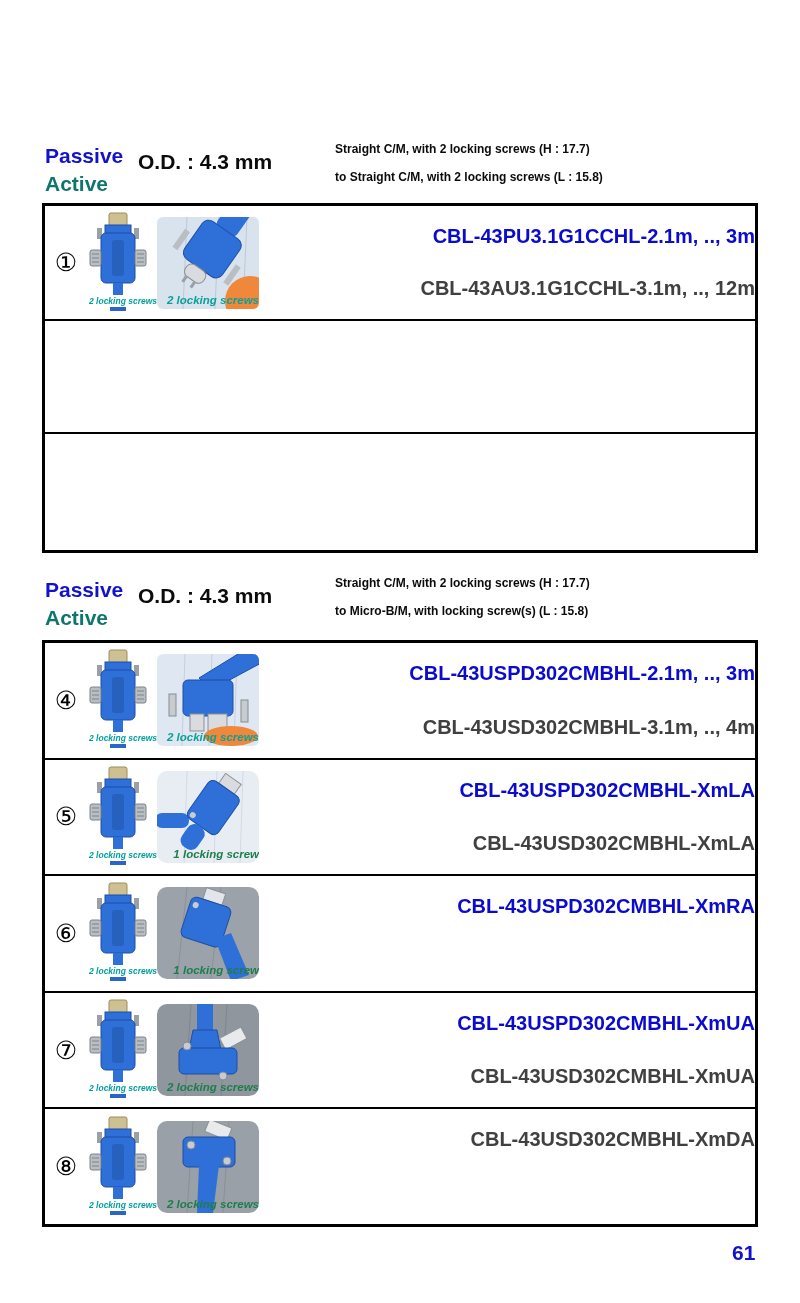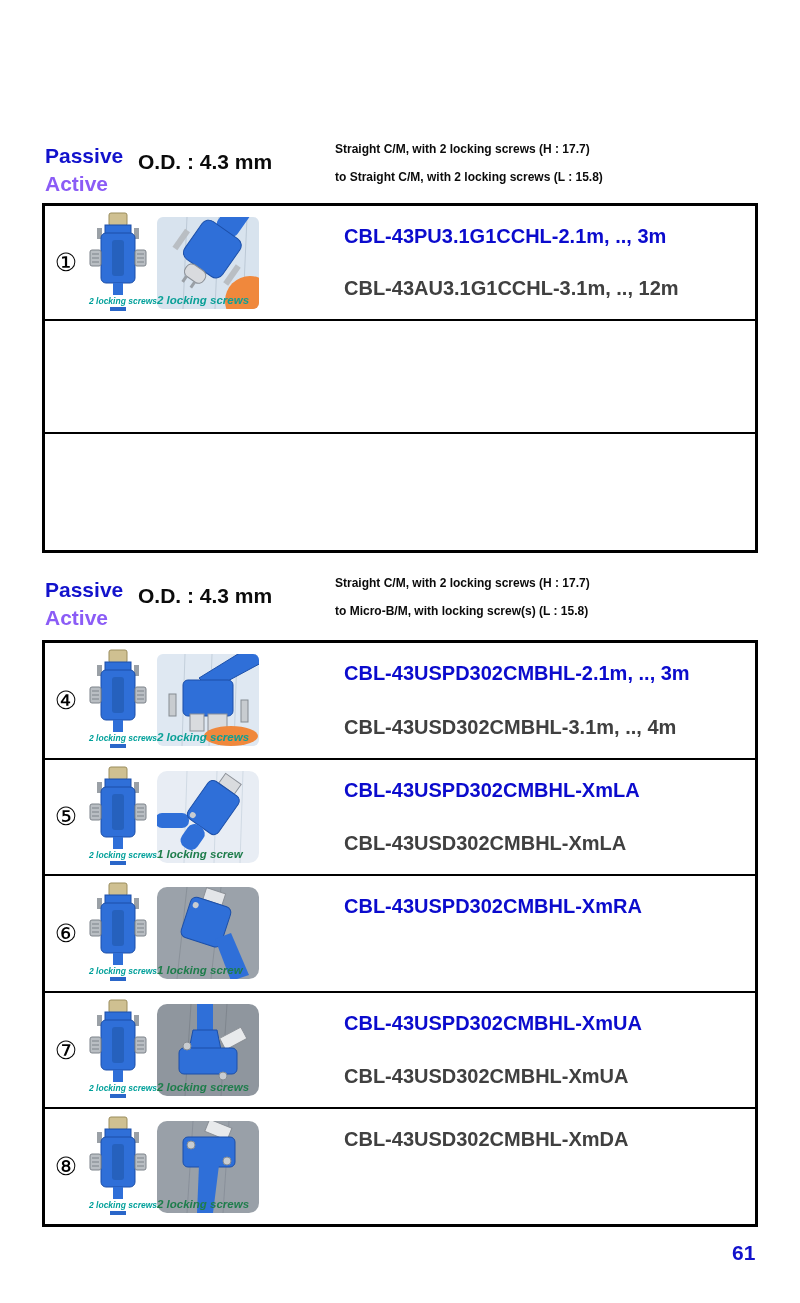--- a/index.html
+++ b/index.html
@@ -4,36 +4,36 @@
 <style>
   html,body{margin:0;padding:0;}
   body{
     width:800px;height:1303px;position:relative;background:#ffffff;
     font-family:"Liberation Sans", sans-serif;font-weight:bold;color:#111;
     overflow:hidden;
   }
   
   .sec-header{position:absolute;left:45px;width:713px;height:72px;}
   .lbl-passive{position:absolute;left:0;top:16px;font-size:21px;color:#1212cc;}
-  .lbl-active{position:absolute;left:0;top:44px;font-size:21px;color:#8b5cf6;}
+  .lbl-active{position:absolute;left:0;top:44px;font-size:21px;color:#0f766e;}
   .lbl-od{position:absolute;left:86px;top:22px;font-size:21px;color:#0b0b0b;margin-left:7px;}
   .hdr-desc{position:absolute;left:290px;top:7px;font-size:12px;line-height:28px;color:#0b0b0b;white-space:nowrap;}
   
   .ptable{position:absolute;left:42px;width:716px;border:3px solid #000;box-sizing:border-box;display:flex;flex-direction:column;background:#fff;}
   .prow{display:flex;align-items:center;box-sizing:border-box;position:relative;}
   .prow.hasline{border-bottom:2px solid #000;}
   .cell-num{width:42px;text-align:center;font-size:25px;font-weight:normal;color:#000;flex:0 0 auto;}
   .img-left{width:58px;height:104px;position:relative;flex:0 0 auto;margin-left:2px;}
   .img-right{width:102px;height:92px;position:relative;flex:0 0 auto;margin-left:10px;border-radius:6px;overflow:hidden;}
-  .cap{position:absolute;left:0;right:0;text-align:left;font-style:italic;font-weight:bold;white-space:nowrap;}
+  .cap{position:absolute;left:0;right:0;text-align:right;font-style:italic;font-weight:bold;white-space:nowrap;}
   .capL{bottom:9px;font-size:8.5px;color:#00a09a;}
   .capR{bottom:3px;font-size:11.5px;}
   .cap-teal{color:#0ba097;}
   .cap-green{color:#1e7d4b;}
-  .cell-text{flex:1;height:100%;box-sizing:border-box;display:flex;flex-direction:column;justify-content:space-between;padding:19px 0 19px 85px;}
+  .cell-text{flex:1;height:100%;box-sizing:border-box;display:flex;flex-direction:column;justify-content:space-between;padding:19px 0 19px 85px;text-align:right;}
   .pn-blue{font-size:20px;color:#0b0bcd;white-space:nowrap;}
   .pn-red{font-size:20px;color:#404040;white-space:nowrap;}
   .empty-row{flex:1;}
   
   .page-num{position:absolute;left:684px;top:1241px;font-size:21px;color:#1212cc;margin-left:48px;}
   svg{display:block;}
 </style>
 </head>
 <body>
 

